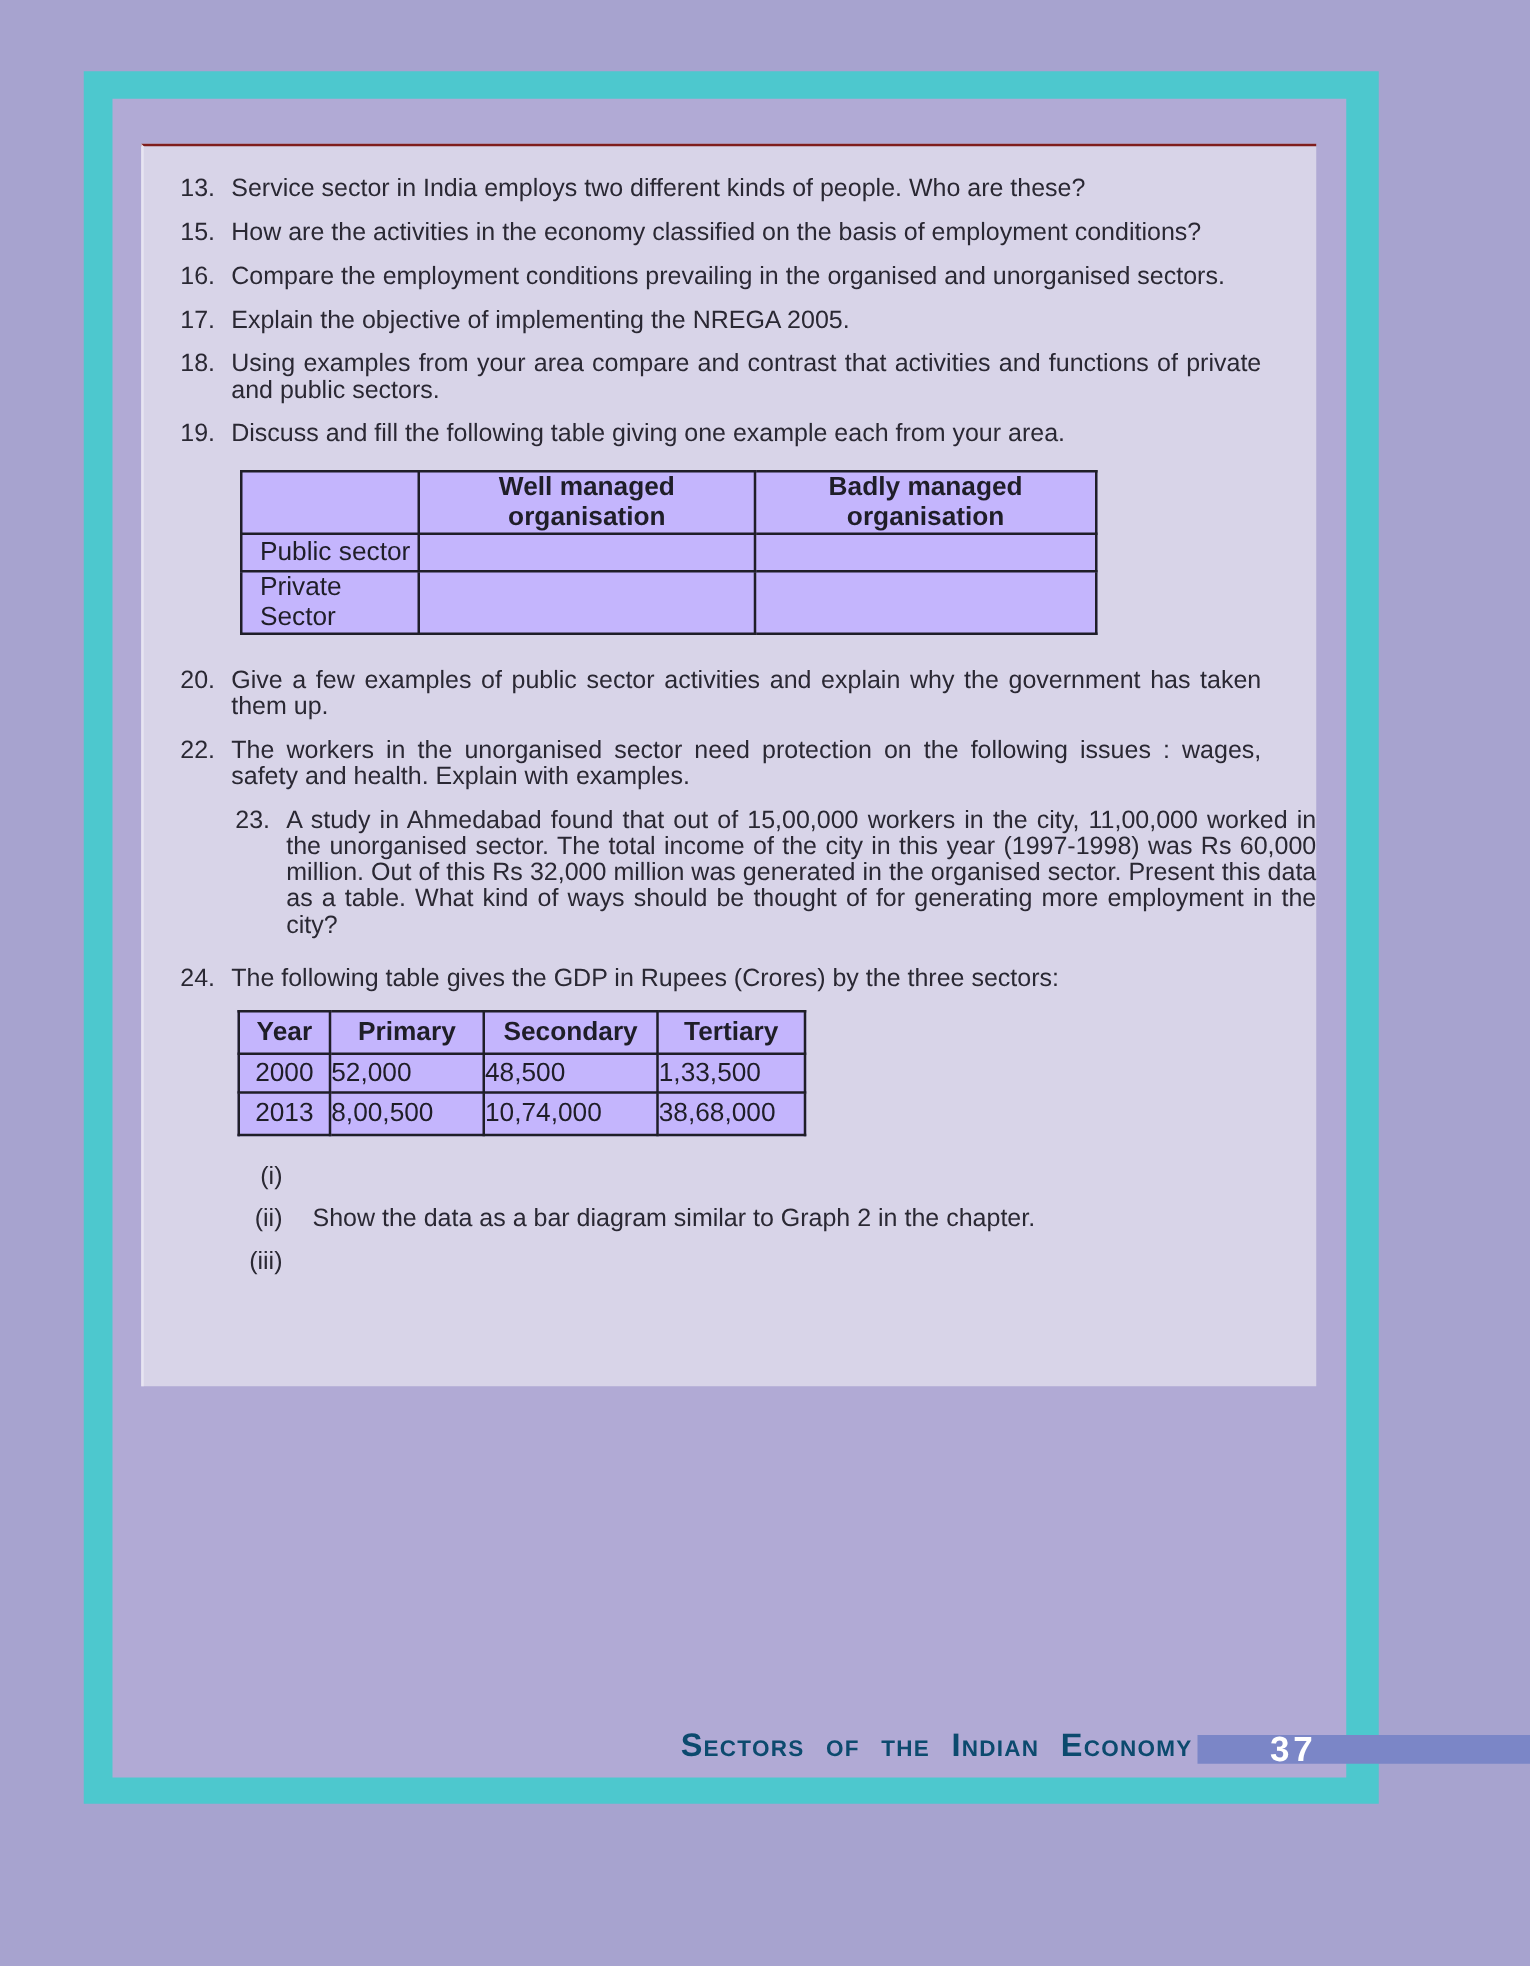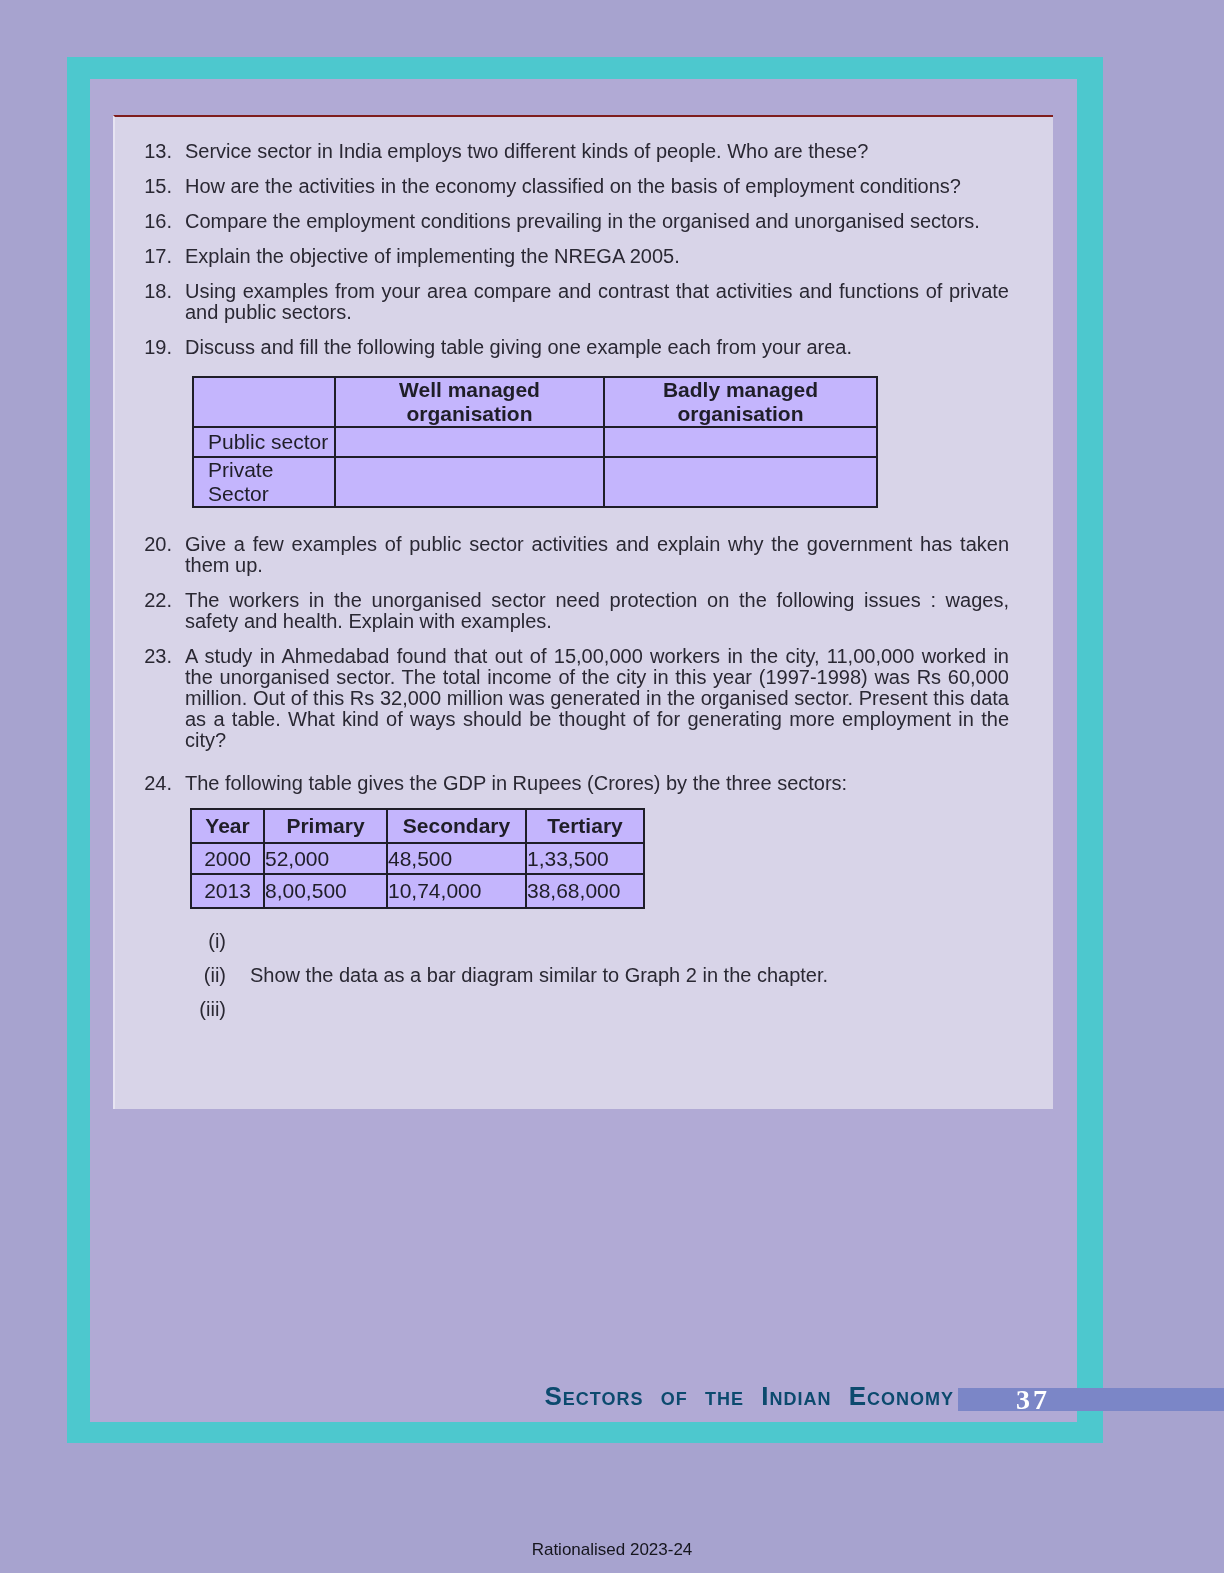--- a/index.html
+++ b/index.html
@@ -13,21 +13,21 @@
   
   .content-panel{position:absolute;left:113px;top:115px;width:940px;height:994px;
                  background:#d8d4e8;border-top:2px solid #7f1d1d;border-left:2px solid #e7e4f2;
                  box-sizing:border-box;}
   .content-inner{padding:24px 0 0 27px;}
 
   
   .q{display:flex;margin-bottom:14px;font-size:20px;line-height:21px;}
   .qnum{flex:0 0 30px;text-align:right;}
   .qtext{margin-left:13px;width:824px;text-align:justify;}
-  .q-last-gap{margin-bottom:22px;}
+  .q-last-gap{margin-bottom:22px;margin-left:44px;}
 
   
   .sq{display:flex;margin-bottom:13px;font-size:20px;line-height:21px;}
   .sqnum{flex:0 0 84px;text-align:right;}
   .sqtext{margin-left:24px;width:700px;}
 
   
   table{border-collapse:collapse;background:#c4b5fd;color:#1f1e28;
         font-size:21px;table-layout:fixed;}
   td,th{border:2px solid #1f1e28;padding:0;overflow:hidden;}
@@ -45,21 +45,21 @@
   .t2 .r1 td{height:29px;} .t2 .r2 td{height:32px;}
   .t2 td.year{text-align:center;}
   .t2 td.num{text-align:left;padding-right:4px;}
 
   
   .footer-title{position:absolute;left:0;top:1381px;width:954px;text-align:right;
                 font-variant:small-caps;font-weight:bold;font-size:26px;line-height:30px;
                 color:#0c4a6e;letter-spacing:1px;word-spacing:9px;padding-right:4px;}
   .page-bar{position:absolute;left:958px;top:1388px;width:266px;height:23px;background:#7b86c7;}
   .page-num{position:absolute;left:58px;top:-4px;font-size:28px;font-weight:bold;
-            color:#ffffff;letter-spacing:3px;font-family:Liberation Serif, serif;}
+            color:#ffffff;letter-spacing:3px;}
   .bottom-note{position:absolute;left:0;top:1540px;width:1224px;text-align:center;
                font-size:17px;color:#15151d;}
 </style>
 </head>
 <body>
 
 <div class="page">
 
   <div class="teal-frame">
     <div class="inner-area"></div>
@@ -177,15 +177,14 @@
 
     </div>
   </div>
 
   <div class="footer-title">Sectors of the Indian Economy</div>
 
   <div class="page-bar">
     <span class="page-num">37</span>
   </div>
 
-  <div class="bottom-note">Rationalised 2023-24</div>
 
 </div>
 
 </body></html>

